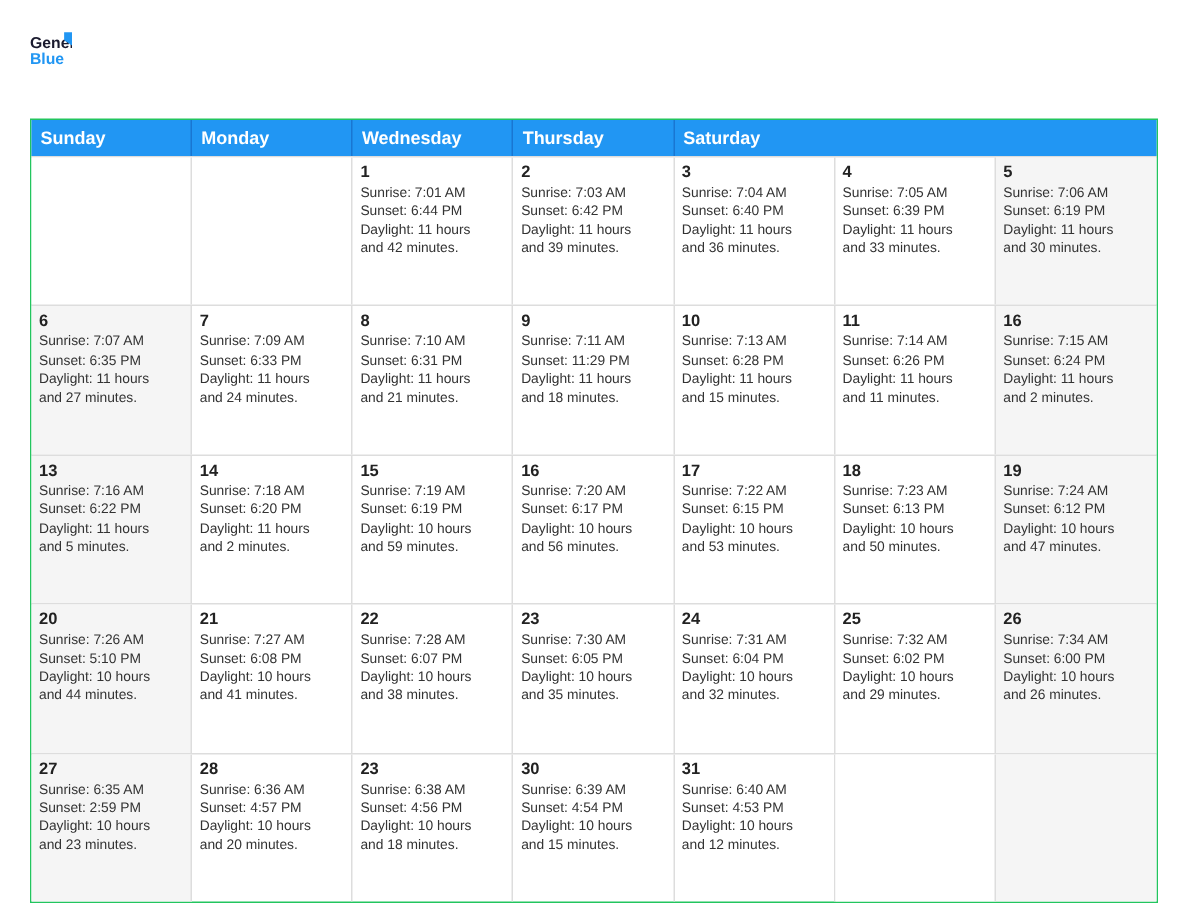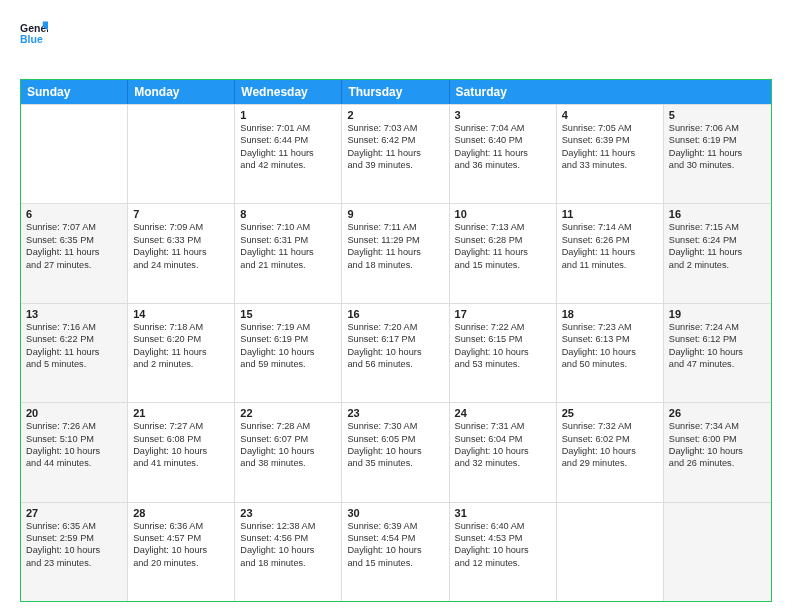--- a/index.html
+++ b/index.html
@@ -335,21 +335,21 @@
           </div>
           <div class="cal-cell">
             <span class="day-num">28</span>
             <span class="cell-line">Sunrise: 6:36 AM</span>
             <span class="cell-line">Sunset: 4:57 PM</span>
             <span class="cell-line">Daylight: 10 hours</span>
             <span class="cell-line">and 20 minutes.</span>
           </div>
           <div class="cal-cell">
             <span class="day-num">23</span>
-            <span class="cell-line">Sunrise: 12:38 AM</span>
+            <span class="cell-line">Sunrise: 6:38 AM</span>
             <span class="cell-line">Sunset: 4:56 PM</span>
             <span class="cell-line">Daylight: 10 hours</span>
             <span class="cell-line">and 18 minutes.</span>
           </div>
           <div class="cal-cell">
             <span class="day-num">30</span>
             <span class="cell-line">Sunrise: 6:39 AM</span>
             <span class="cell-line">Sunset: 4:54 PM</span>
             <span class="cell-line">Daylight: 10 hours</span>
             <span class="cell-line">and 15 minutes.</span>

